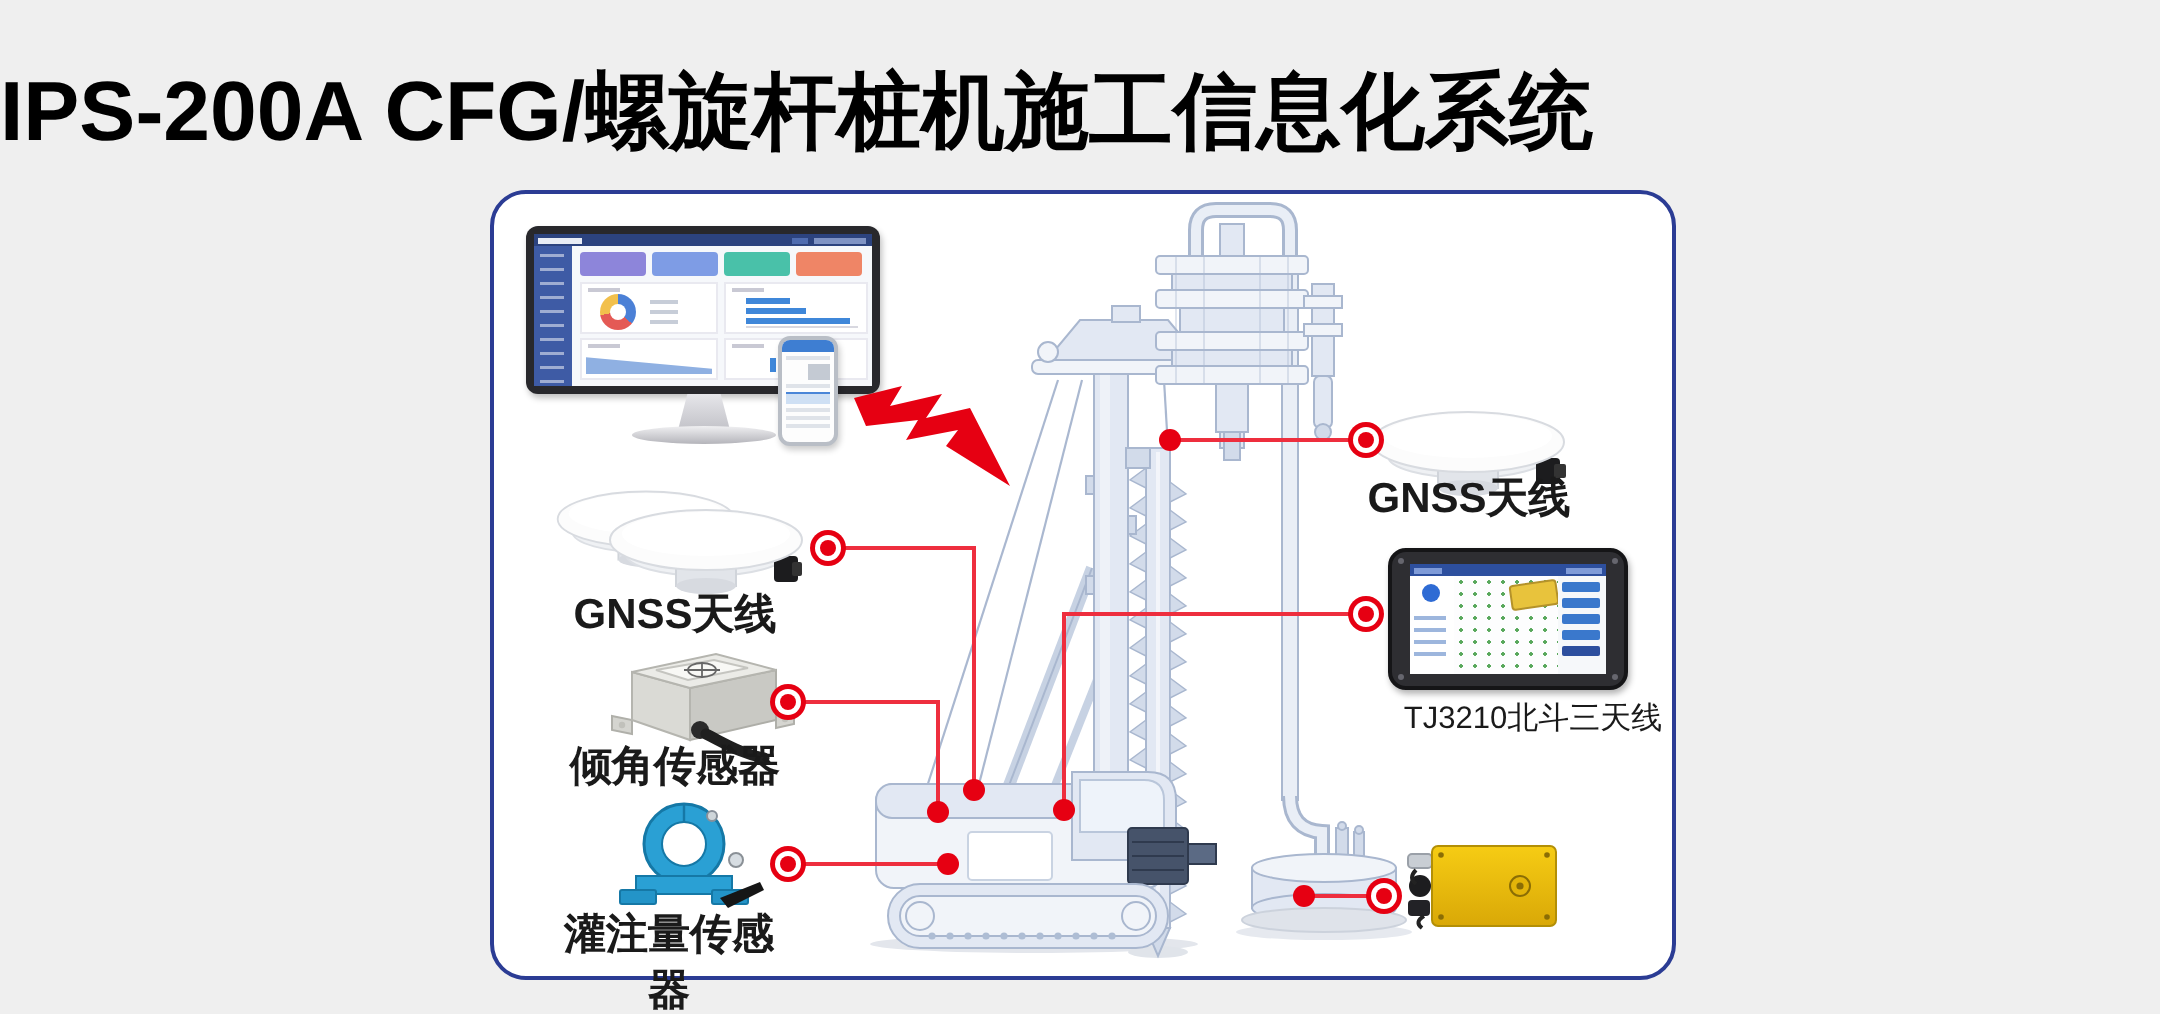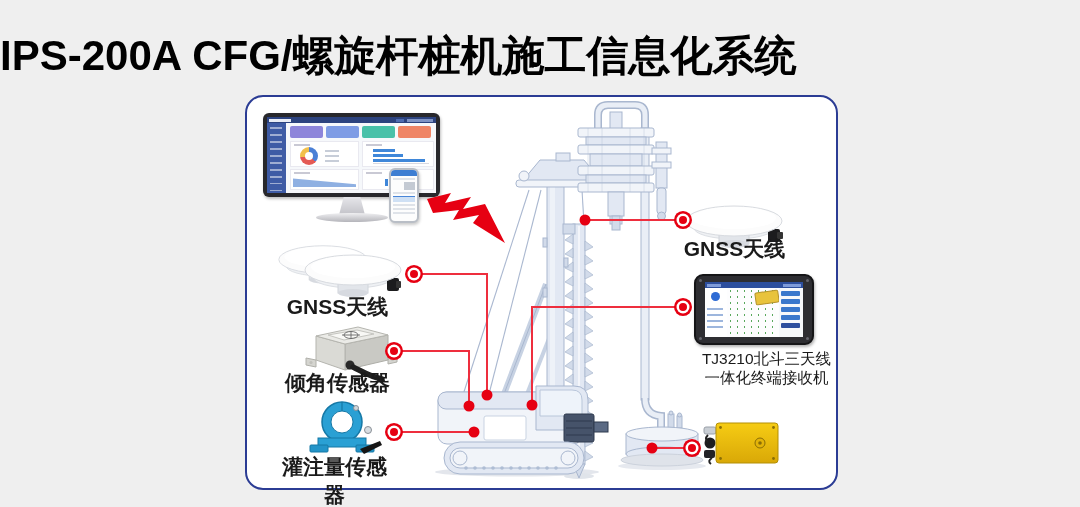--- a/index.html
+++ b/index.html
@@ -352,21 +352,20 @@
       <div class="tright">
         <div class="tbtn" style="top:3px;"></div>
           <div class="tbtn" style="top:11px;"></div>
         <div class="tbtn" style="top:19px;"></div>
           <div class="tbtn" style="top:27px;"></div>
         <div class="tbtn" style="top:35px;background:#2d4f9e;"></div>
       </div>
     </div>
   </div>
   <div class="lbl2" style="left:432px;top:252px;width:175px;">TJ3210北斗三天线</div>
-  <div class="lbl2" style="left:432px;top:271px;width:175px;">一体化终端接收机</div>
 
   <svg class="abs" style="left:455px;top:322px;z-index:2;" width="82" height="50" viewBox="0 0 82 50">
     <defs>
       <linearGradient id="gy" x1="0" y1="0" x2="0" y2="1">
         <stop offset="0" stop-color="#f6cc14"></stop>
           <stop offset="1" stop-color="#d9a807"></stop>
       </linearGradient>
     </defs>
     <rect x="2" y="8" width="12" height="7" rx="2" fill="#c9ced4" stroke="#9aa0a8"></rect>
     <circle cx="8" cy="24" r="5.5" fill="#1d1d1f"></circle>

